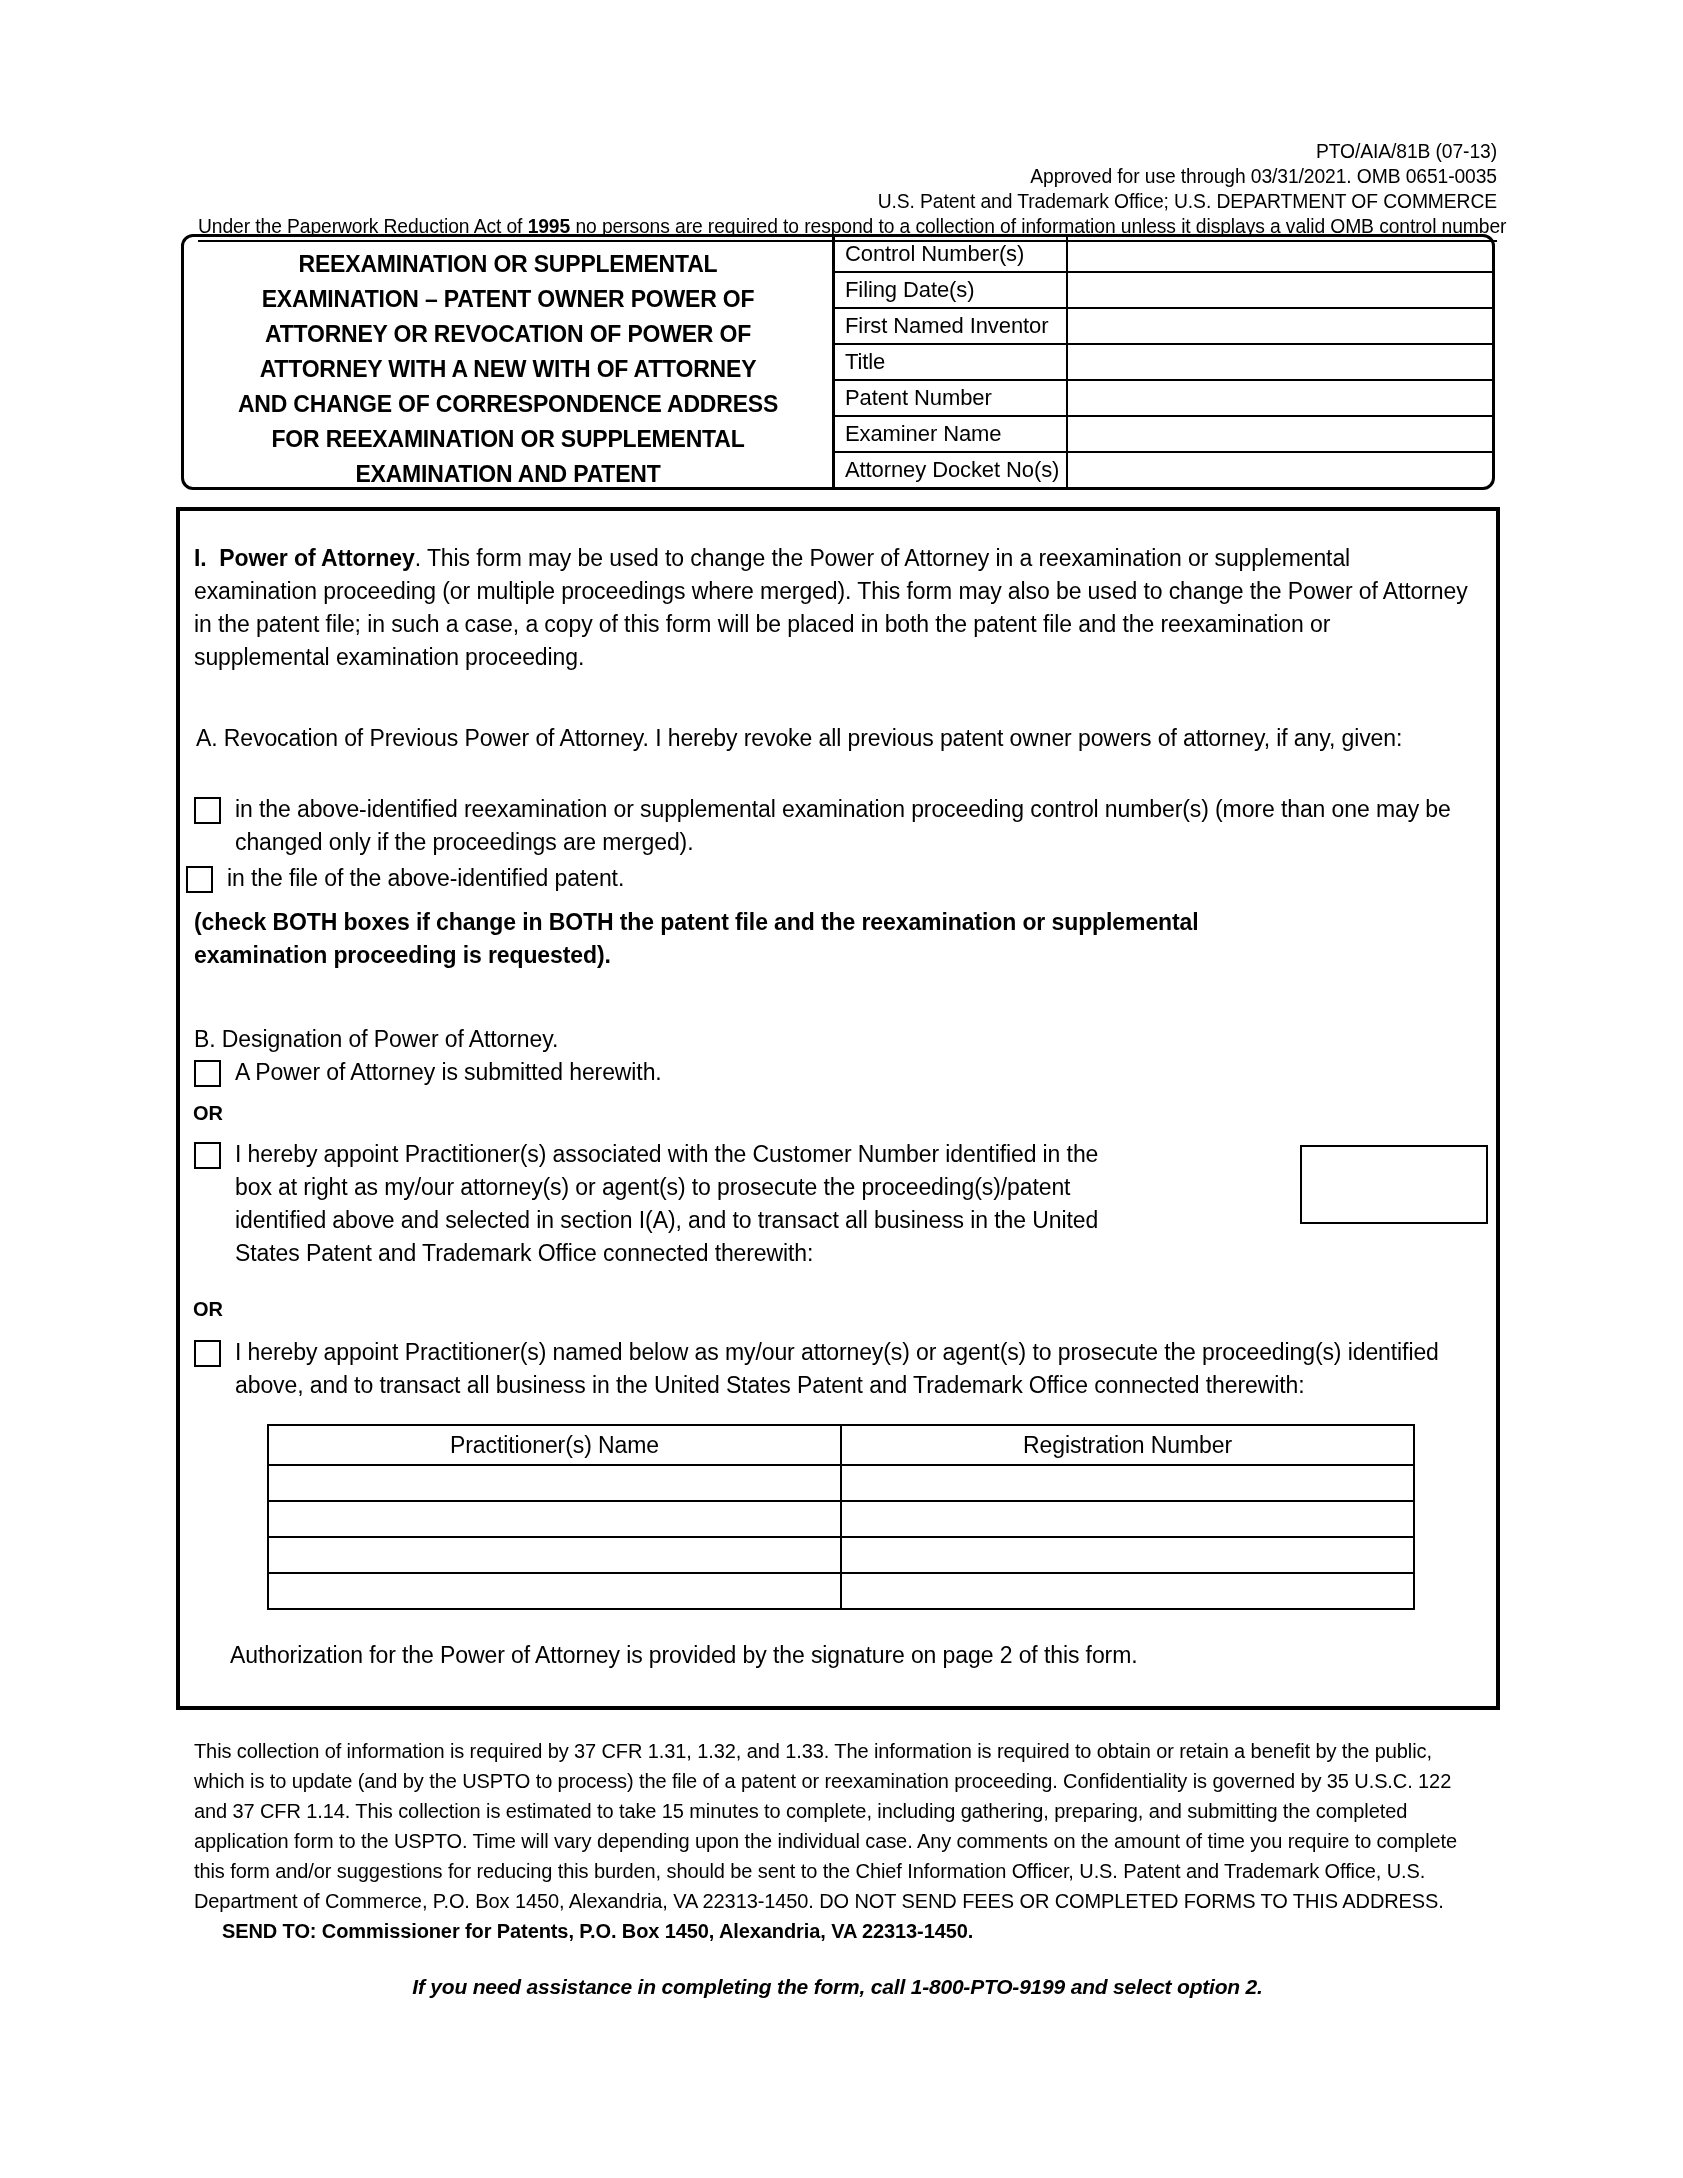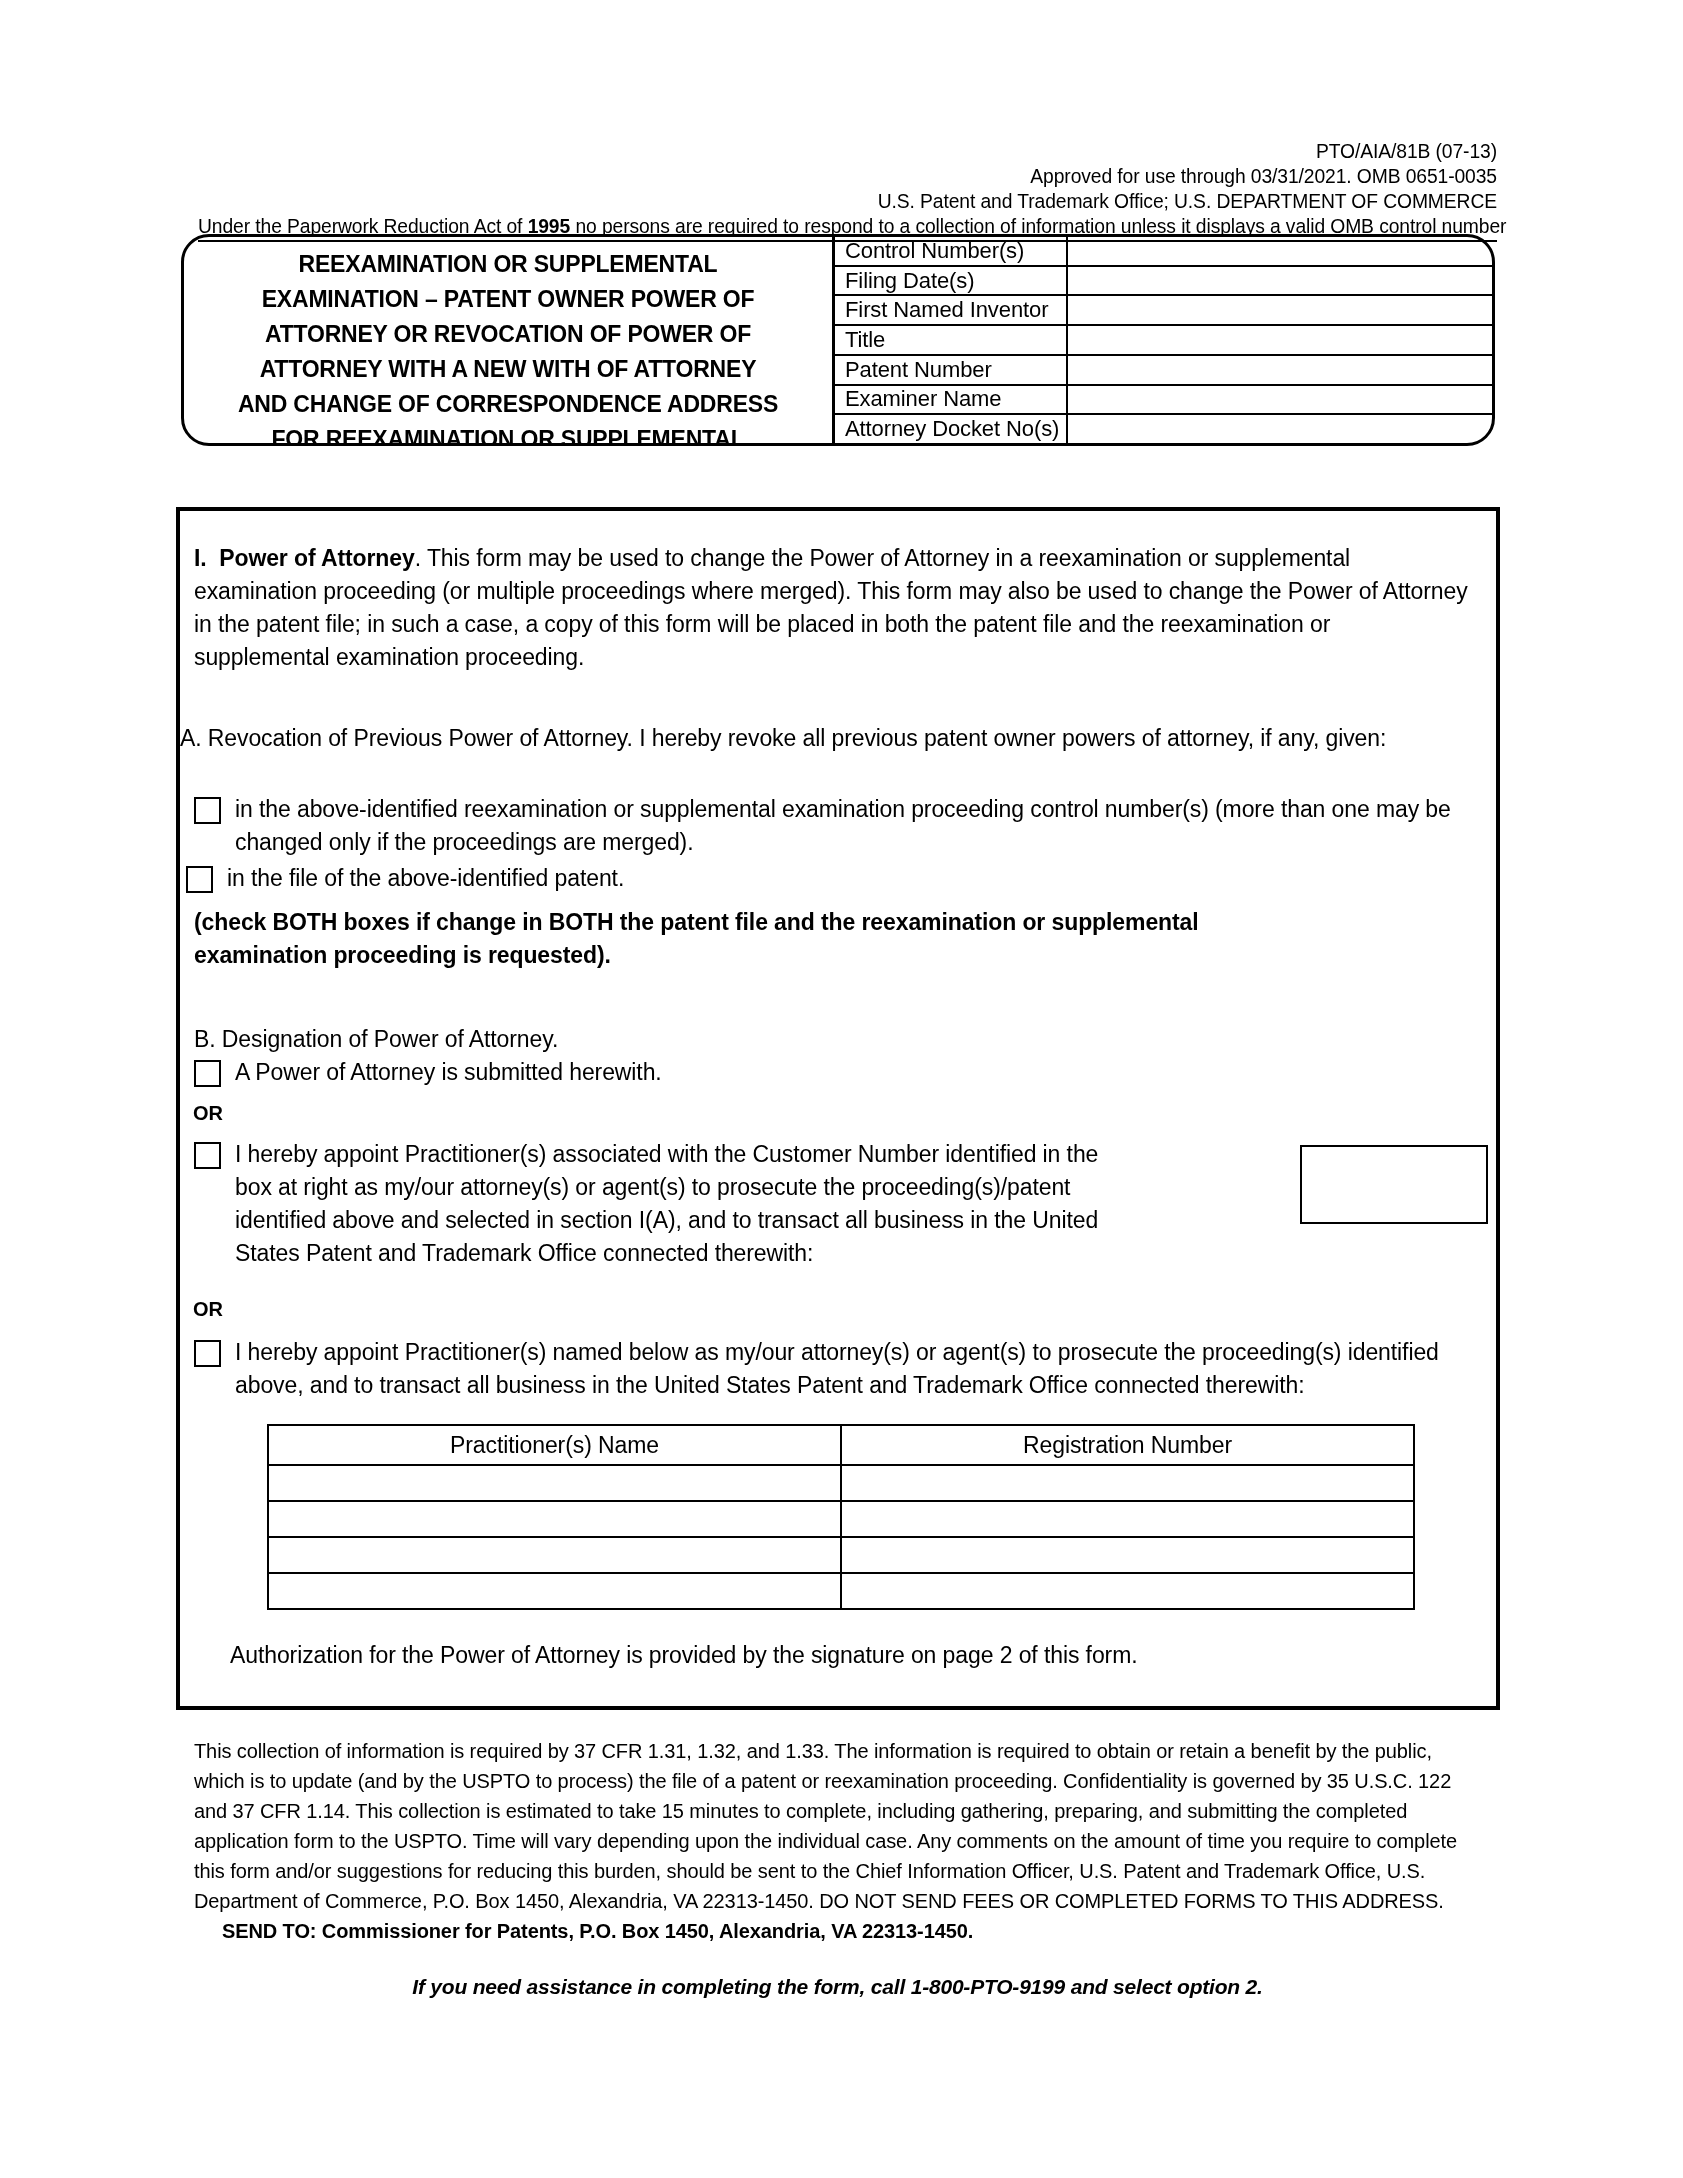--- a/index.html
+++ b/index.html
@@ -42,23 +42,23 @@
     padding-bottom: 1px;
   }
   .meta-line.paperwork b { font-weight: bold; }
 
   
   .header-box {
     position: absolute;
     left: 181px;
     top: 234px;
     width: 1314px;
-    height: 212px;
+    height: 256px;
     border: 3.5px solid #000;
-    border-radius: 28px;
+    border-radius: 12px;
     box-sizing: border-box;
     display: flex;
     overflow: hidden;
   }
   .header-title {
     width: 651px;
     box-sizing: border-box;
     padding: 10px 14px 6px 14px;
     border-right: 3px solid #000;
     display: flex;
@@ -261,21 +261,21 @@
         <div class="hf-value"></div>
       </div>
     </div>
   </div>
 
   <div class="body-box">
     <div class="body-inner">
 
       <div class="para" style="left:14px; top:31px; width:1277px;"><b>I.</b>&nbsp;&nbsp;<b>Power of Attorney</b><span>.  This form may be used to change the Power of Attorney in a reexamination or supplemental examination proceeding (or multiple proceedings where merged).  This form may also be used to change the Power of Attorney in the patent file; in such a case, a copy of this form will be placed in both the patent file and the reexamination or supplemental examination proceeding.</span></div>
 
-      <div class="para" style="left:0; top:211px; width:1277px;">A.  Revocation of Previous Power of Attorney.  I hereby revoke all previous patent owner powers of attorney, if any, given:</div>
+      <div class="para" style="left:16px; top:211px; width:1277px;">A.  Revocation of Previous Power of Attorney.  I hereby revoke all previous patent owner powers of attorney, if any, given:</div>
 
       <div class="cb-row" style="left:14px; top:282px; width:1277px;">
         <span class="cbox"></span>
         <span class="cb-text">in the above-identified reexamination or supplemental examination proceeding control number(s) (more than one may be changed only if the proceedings are merged).</span>
       </div>
 
       <div class="cb-row" style="left:6px; top:351px; width:1277px;">
         <span class="cbox"></span>
         <span class="cb-text">in the file of the above-identified patent.</span>
       </div>

